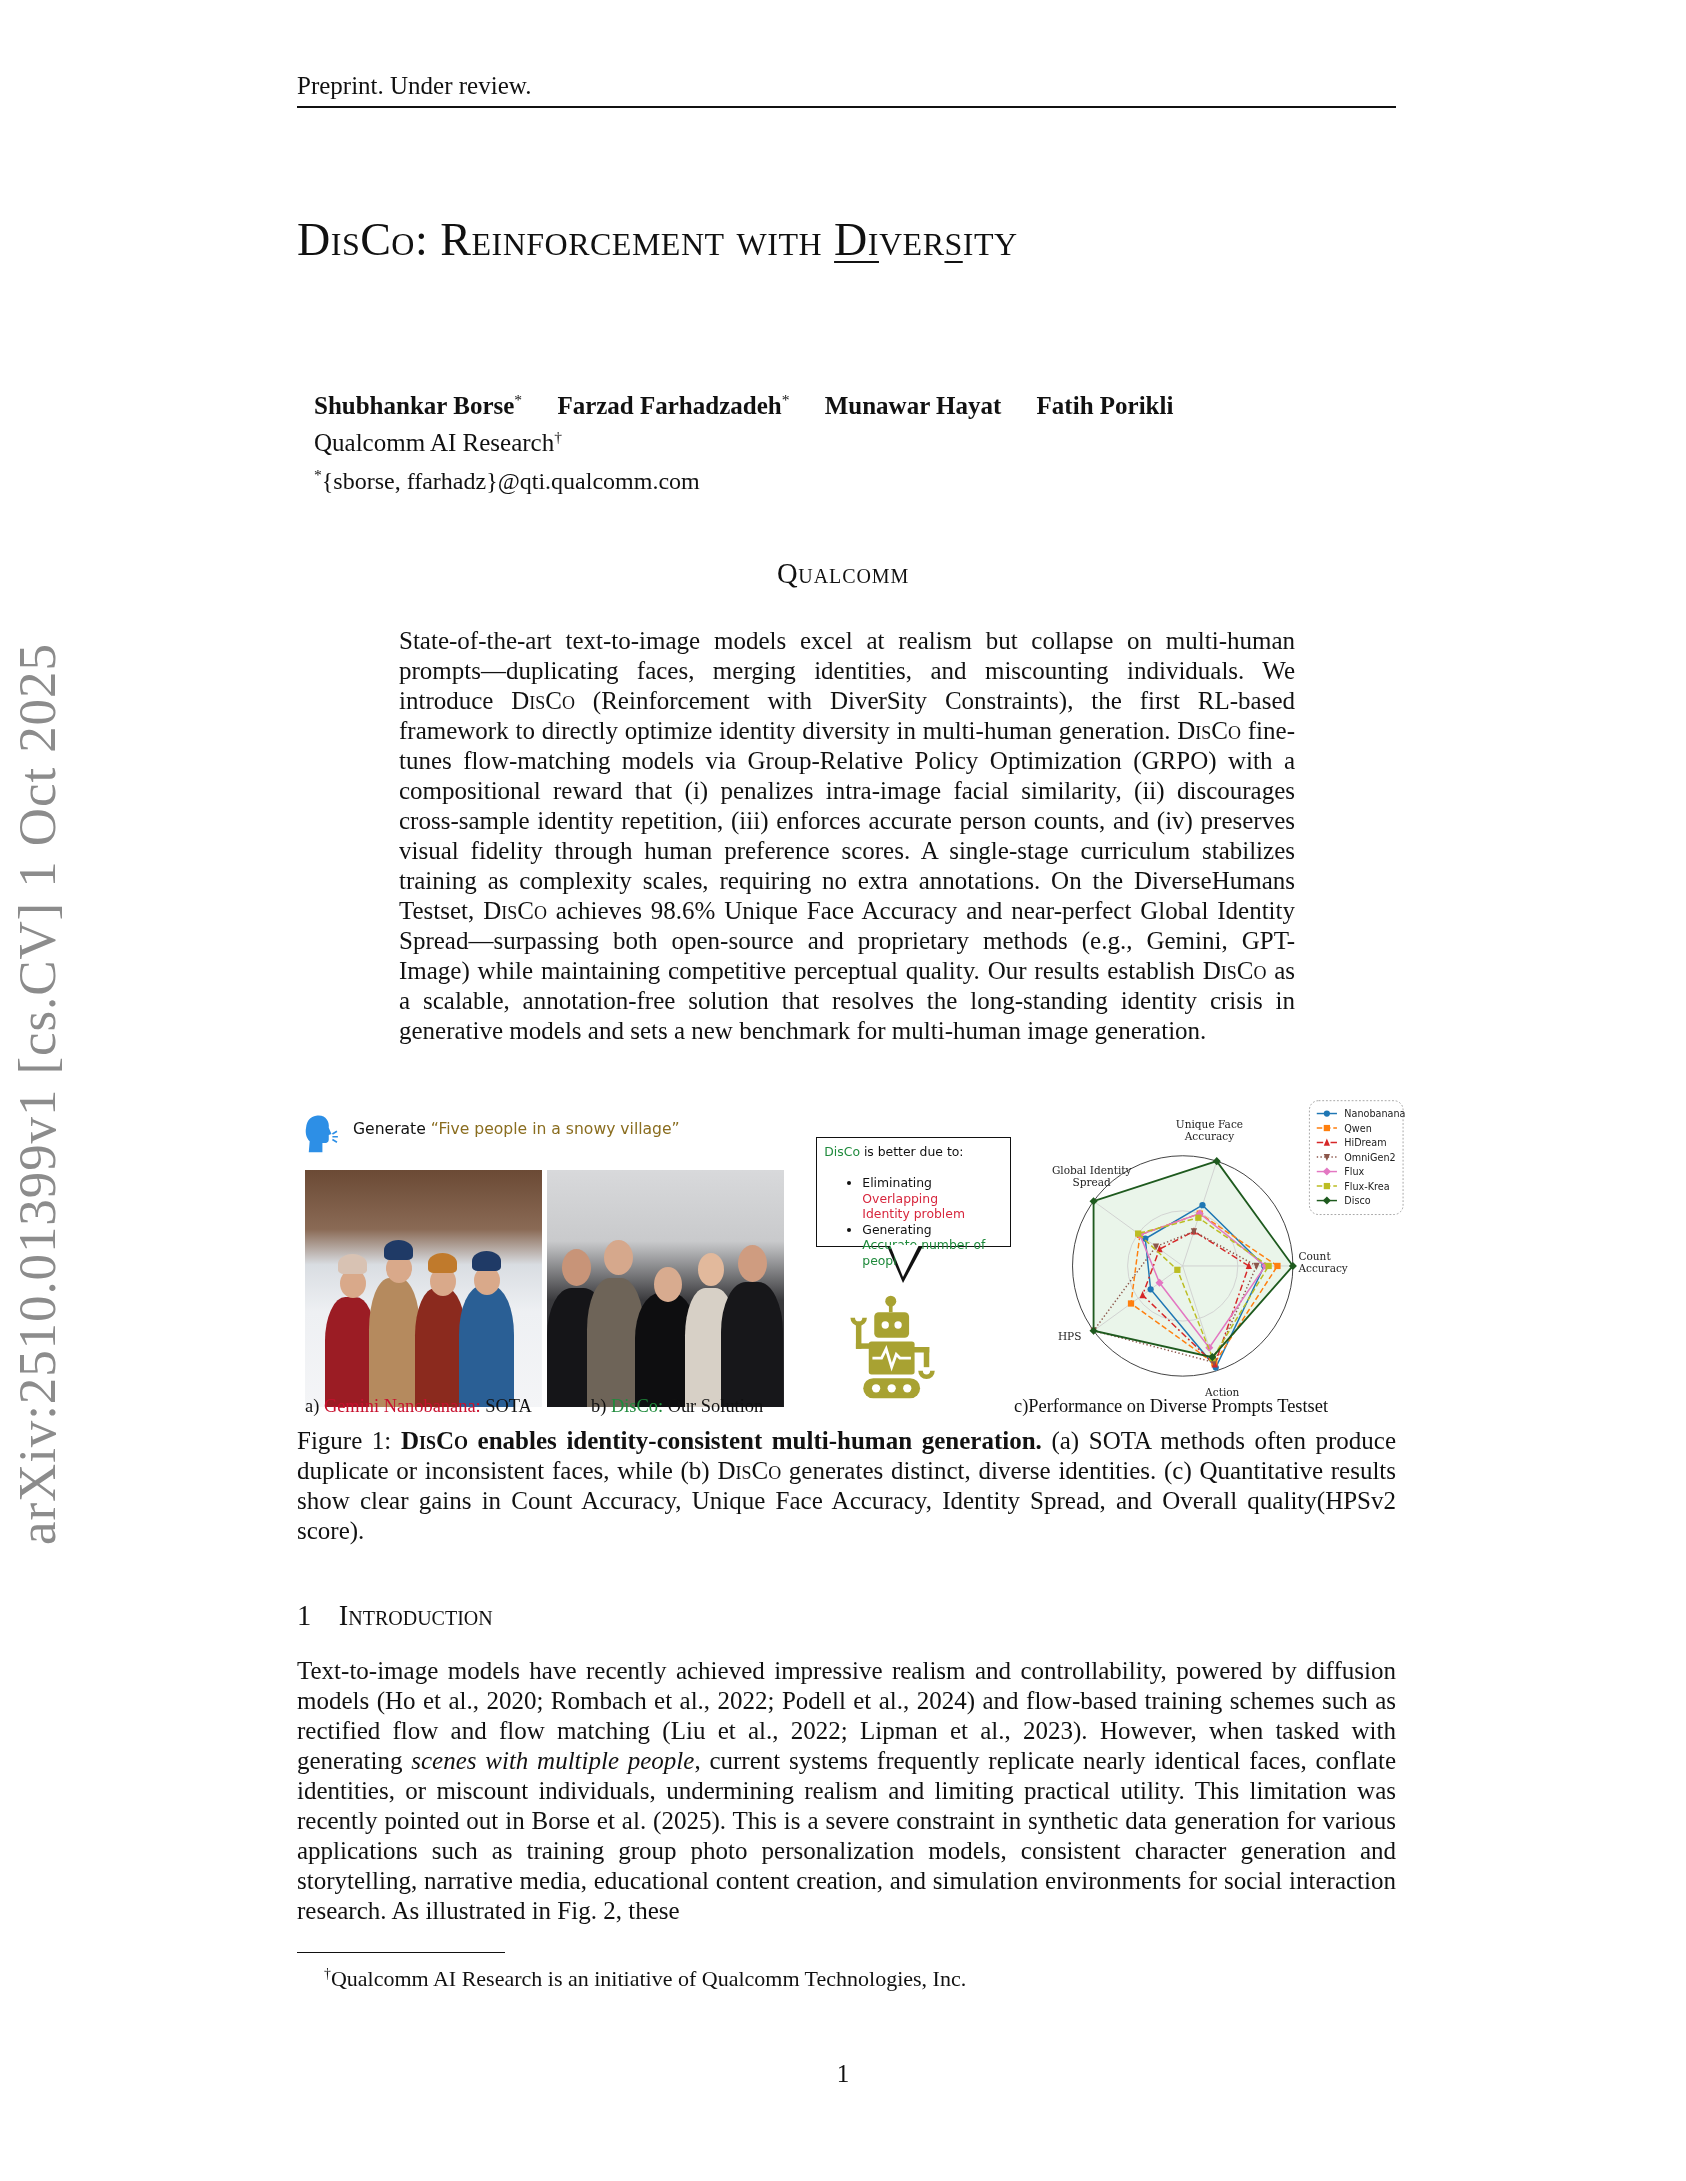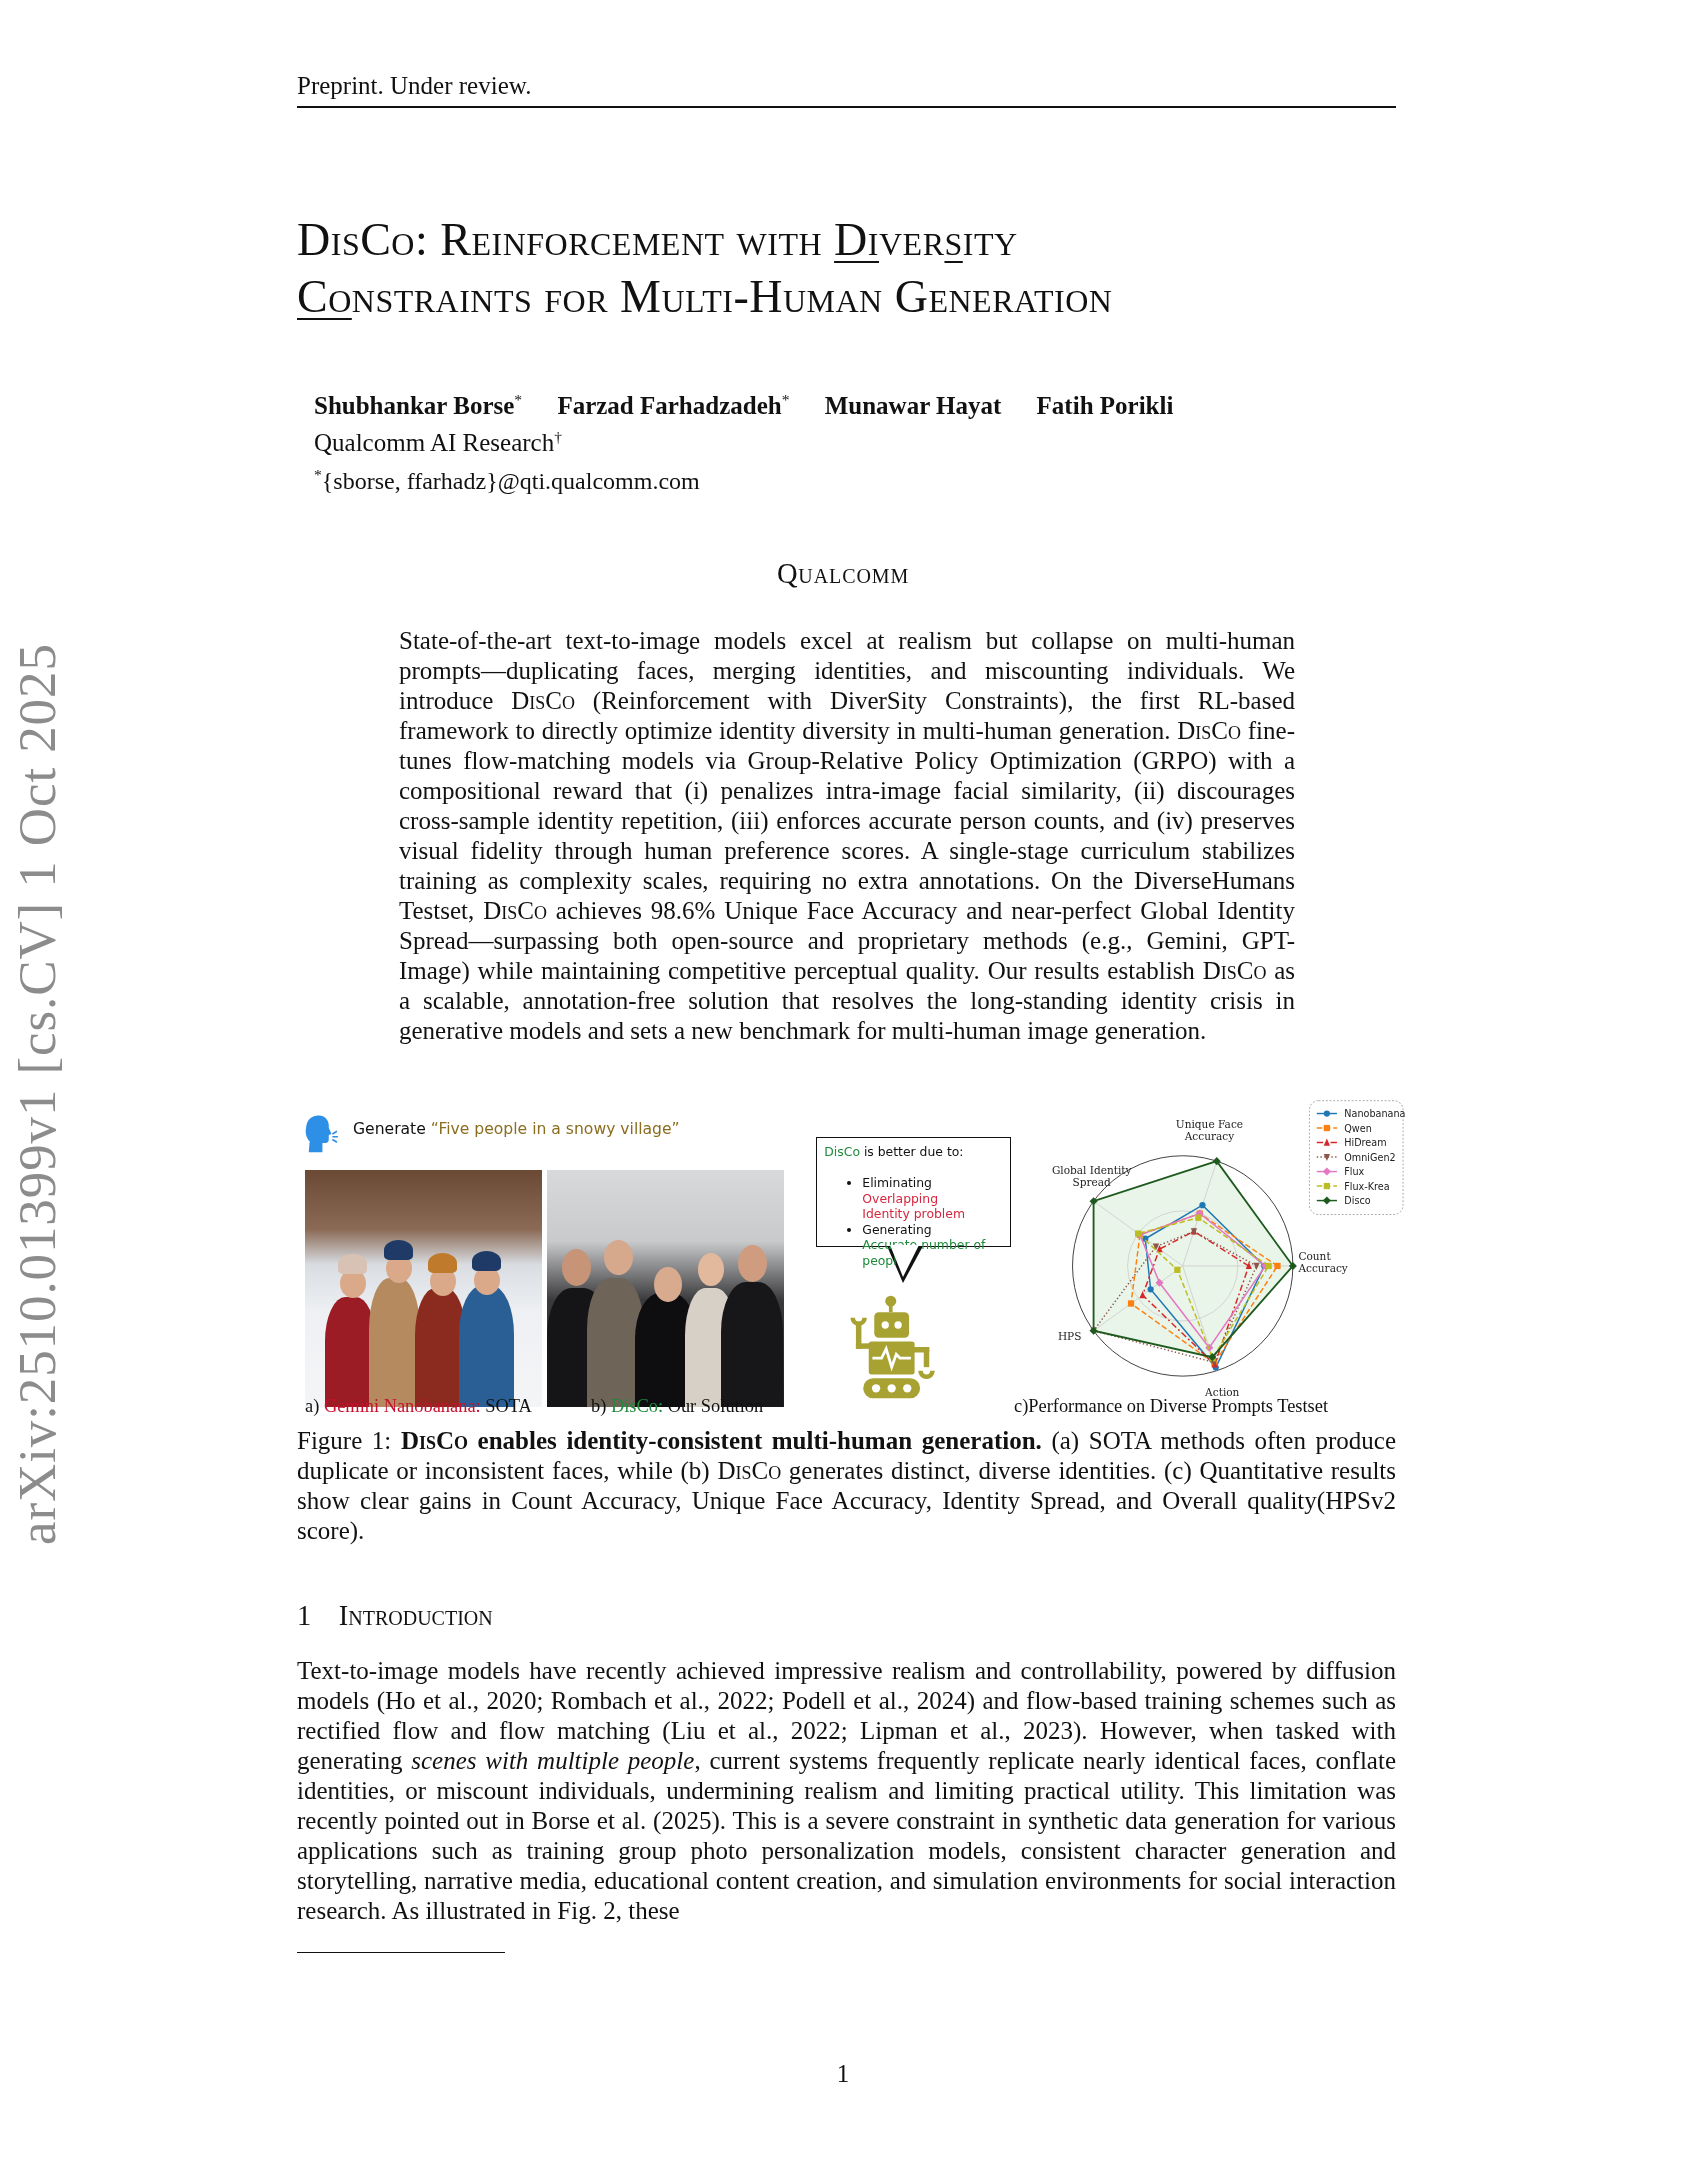--- a/index.html
+++ b/index.html
@@ -76,21 +76,20 @@
 </head>
 <body>
 
 <div id="running-head" class="abs">Preprint. Under review.</div>
 <div id="head-rule" class="abs"></div>
 
 <div id="arxiv-stamp" class="abs">arXiv:2510.01399v1  [cs.CV]  1 Oct 2025</div>
 
 <div id="title" class="abs">
   <div><span style="font-variant:small-caps">Dis</span><span style="font-variant:small-caps">Co</span>: <span class="sc">Reinforcement with </span><span class="sc ul">Di</span><span class="sc">ver</span><span class="sc ul">s</span><span class="sc">ity</span></div>
-  <div><span class="sc ul">Co</span><span class="sc">nstraints for Multi-Human Generation</span></div>
 </div>
 
 <div id="authors" class="abs">
   <div class="names">
     <b><span>Shubhankar Borse</span><sup>*</sup></b>
     <b><span>Farzad Farhadzadeh</span><sup>*</sup></b>
     <b><span>Munawar Hayat</span></b>
     <b><span>Fatih Porikli</span></b>
   </div>
   <div><span>Qualcomm AI Research</span><sup>†</sup></div>
@@ -274,16 +273,17 @@
   <div id="cap-c" class="cap">c)Performance on Diverse Prompts Testset</div>
 </div>
 
 <div id="fig-caption" class="abs"><span>Figure 1: </span><b><span class="sc">DisCo</span><span> enables identity-consistent multi-human generation.</span></b><span> (a) SOTA methods often produce duplicate or inconsistent faces, while (b) </span><span class="sc">DisCo</span><span> generates distinct, diverse identities. (c) Quantitative results show clear gains in Count Accuracy, Unique Face Accuracy, Identity Spread, and Overall quality(HPSv2 score).</span></div>
 
 <div id="sec-title" class="abs"><span class="num">1</span><span class="sc">Introduction</span></div>
 <div id="intro-body" class="abs"><span>Text-to-image models have recently achieved impressive realism and controllability, powered by diffusion models (Ho et al., 2020; Rombach et al., 2022; Podell et al., 2024) and flow-based training schemes such as rectified flow and flow matching (Liu et al., 2022; Lipman et al., 2023). However, when tasked with generating </span><i>scenes with multiple people</i><span>, current systems frequently replicate nearly identical faces, conflate identities, or miscount individuals, undermining realism and limiting practical utility. This limitation was recently pointed out in Borse et al. (2025). This is a severe constraint in synthetic data generation for various applications such as training group photo personalization models, consistent character generation and storytelling, narrative media, educational content creation, and simulation environments for social interaction research.  As illustrated in Fig. 2, these</span></div>
 
 <div id="fn-rule" class="abs"></div>
 <div id="footnotes" class="abs">
+  <div><sup>†</sup><span>Qualcomm AI Research is an initiative of Qualcomm Technologies, Inc.</span></div>
 </div>
 
 <div id="page-number" class="abs">1</div>
 
 
 </body></html>

